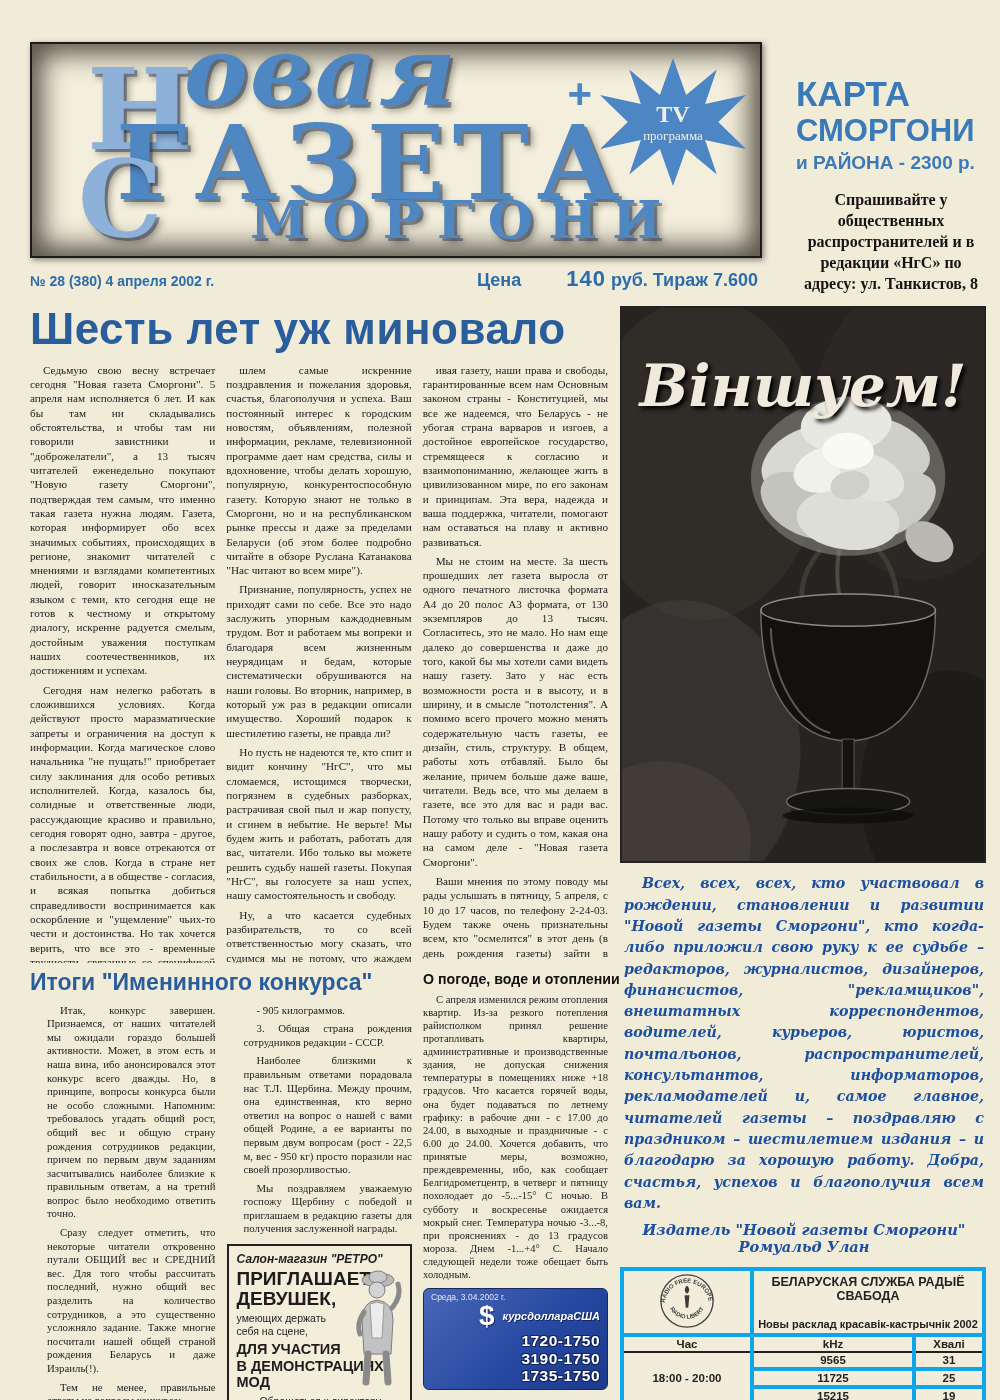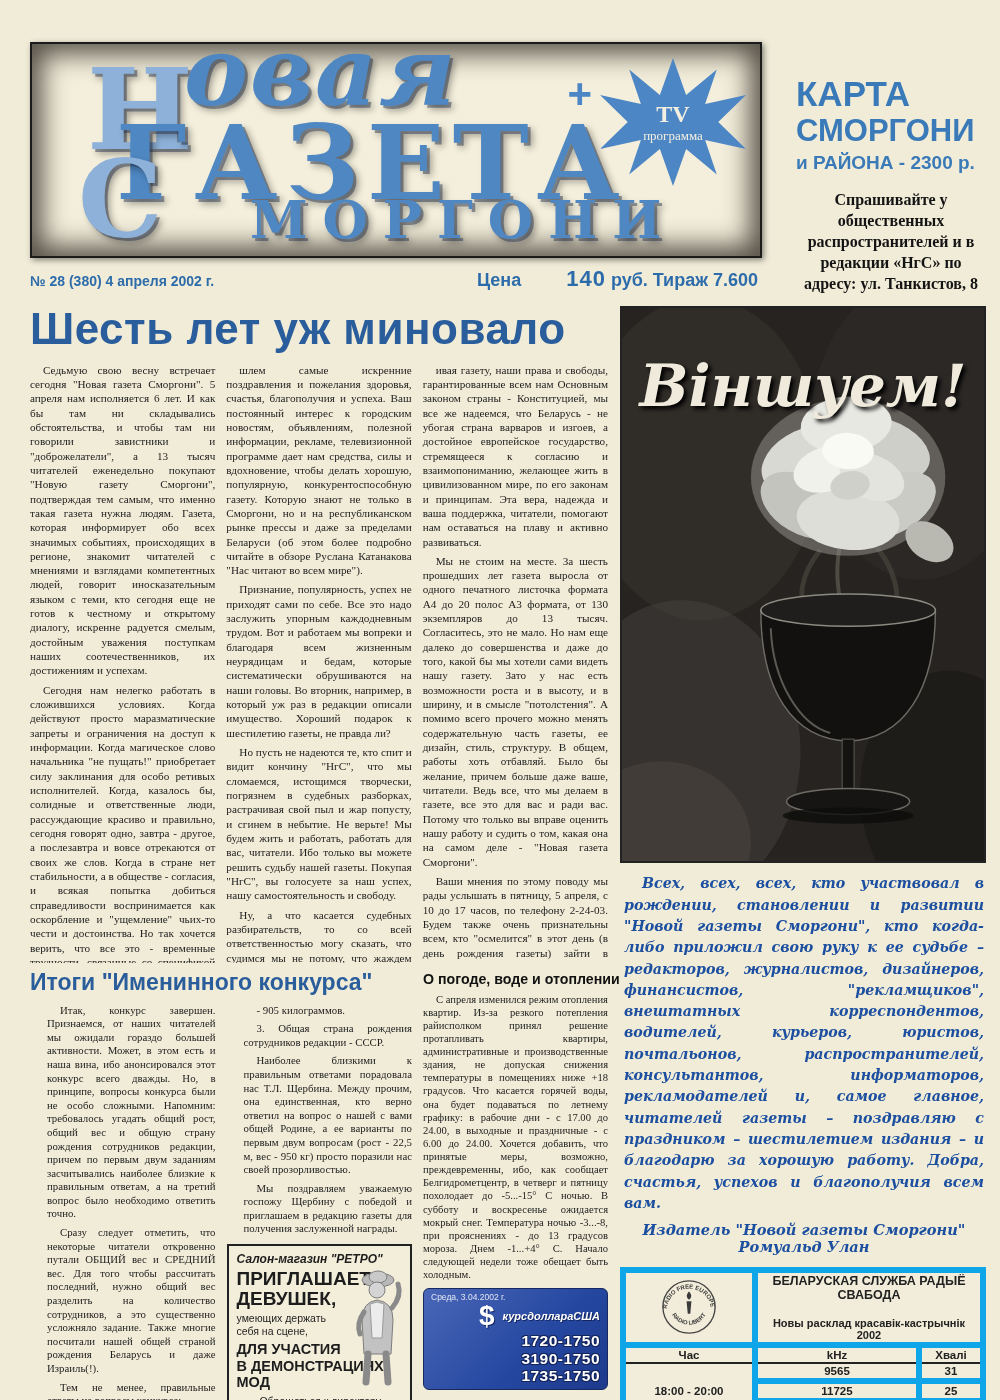--- a/index.html
+++ b/index.html
@@ -84,21 +84,21 @@
         text-shadow:3px 3px 4px #000;margin-top:32px;}
   
   .greeting{padding:10px 2px 4px 4px;color:#1c4fa0;font-family:"DejaVu Serif",serif;font-style:italic;
         font-weight:bold;}
   .greeting .body{font-size:14.2px;line-height:1.5;text-align:justify;text-indent:18px;}
   .greeting .sig{font-size:14.6px;text-align:center;margin-top:7px;}
   
   .radio-wrap{margin-top:8px;}
   table.radio{width:100%;border-collapse:collapse;border:2px solid #222;font-family:"Liberation Sans",sans-serif;
         color:#222;background:#f2edda;}
-  table.radio td{border:6px solid #0ea5e9;text-align:center;font-weight:bold;font-size:11.5px;padding:1px 4px;}
+  table.radio td{border:4px solid #0ea5e9;text-align:center;font-weight:bold;font-size:11.5px;padding:1px 4px;}
   td.r-logo-cell{width:92px;border-bottom:2px solid #222;}
   td.r-title-cell{border-bottom:2px solid #222;}
   .r-title1{font-size:12.5px;font-weight:bold;}
   .r-title2{font-size:11px;font-weight:bold;margin-top:15px;}
   tr.r-head td{border-bottom:2px solid #222;}
   tr.g-first td{border-top:2px solid #222;}
   td.time-cell{width:118px;font-size:11.5px;}
   td.khz-cell{width:150px;}
 </style>
 </head>

